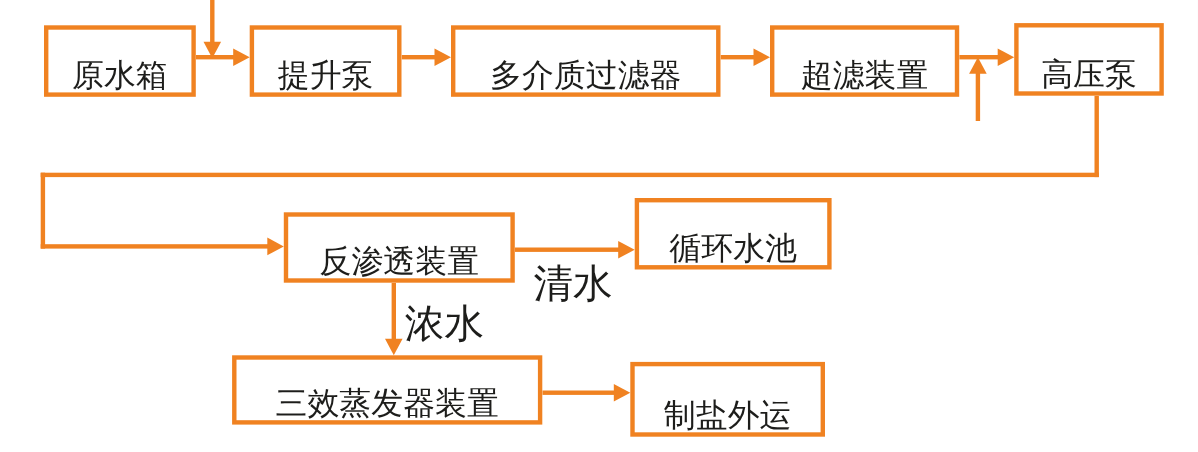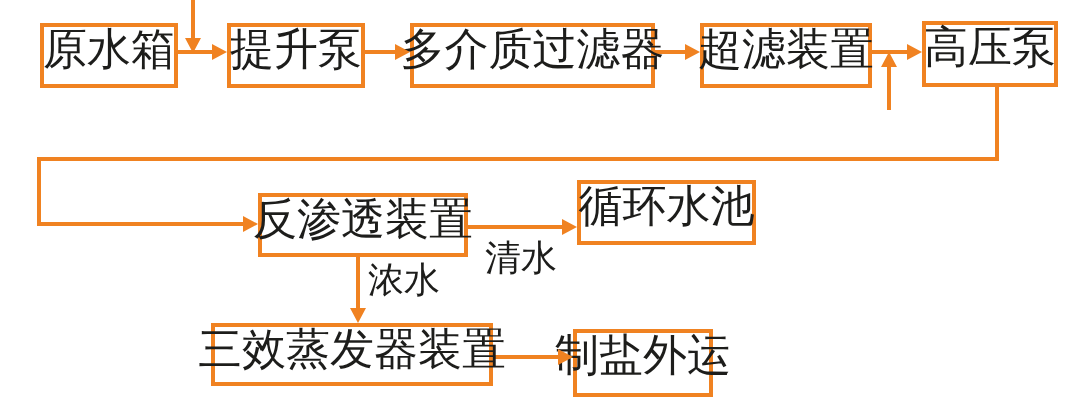--- a/index.html
+++ b/index.html
@@ -14,23 +14,23 @@
     width:1089px;height:411px;
     background:var(--bg);
     overflow:hidden;
     margin:0 auto;
   }
   .node{
     position:absolute;
     box-sizing:border-box;
     border:4px solid var(--accent);
     background:var(--bg);
-    display:flex;align-items:flex-start;justify-content:center;
+    display:flex;align-items:flex-end;justify-content:center;
     color:var(--ink);
-    font-size:44px;
+    font-size:29px;
     line-height:1;
     white-space:nowrap;
     z-index:2;
   }
   .hline{position:absolute;height:4px;background:var(--accent);z-index:1;}
   .vline{position:absolute;width:4px;background:var(--accent);z-index:1;}
   .arr{position:absolute;width:0;height:0;z-index:3;}
   .arr-r{border-top:8px solid transparent;border-bottom:8px solid transparent;border-left:15px solid var(--accent);}
   .arr-d{border-left:8px solid transparent;border-right:8px solid transparent;border-top:15px solid var(--accent);}
   .arr-u{border-left:8px solid transparent;border-right:8px solid transparent;border-bottom:15px solid var(--accent);}
@@ -94,25 +94,25 @@
   <div class="node" style="left:577px;top:180px;width:179px;height:65px;">
     <span>循环水池</span>
   </div>
 
   <div class="hline" style="left:468px;top:225px;width:95px;"></div>
   <div class="arr arr-r" style="left:562px;top:219px;"></div>
   <div class="flow-label" style="left:485px;top:240px;">清水</div>
 
   <div class="vline" style="left:356px;top:257px;height:52px;"></div>
   <div class="arr arr-d" style="left:350px;top:308px;"></div>
-  <div class="flow-label" style="left:368px;top:262px;">浓水</div>
+  <div class="flow-label" style="left:368px;top:276px;">浓水</div>
 
   <div class="node" style="left:211px;top:323px;width:282px;height:63px;">
     <span>三效蒸发器装置</span>
   </div>
-  <div class="node" style="left:573px;top:329px;width:140px;height:68px;">
+  <div class="node" style="left:573px;top:329px;width:177px;height:68px;">
     <span>制盐外运</span>
   </div>
 
   <div class="hline" style="left:493px;top:355px;width:66px;"></div>
   <div class="arr arr-r" style="left:558px;top:349px;"></div>
 
 </div>
 
 </body></html>

